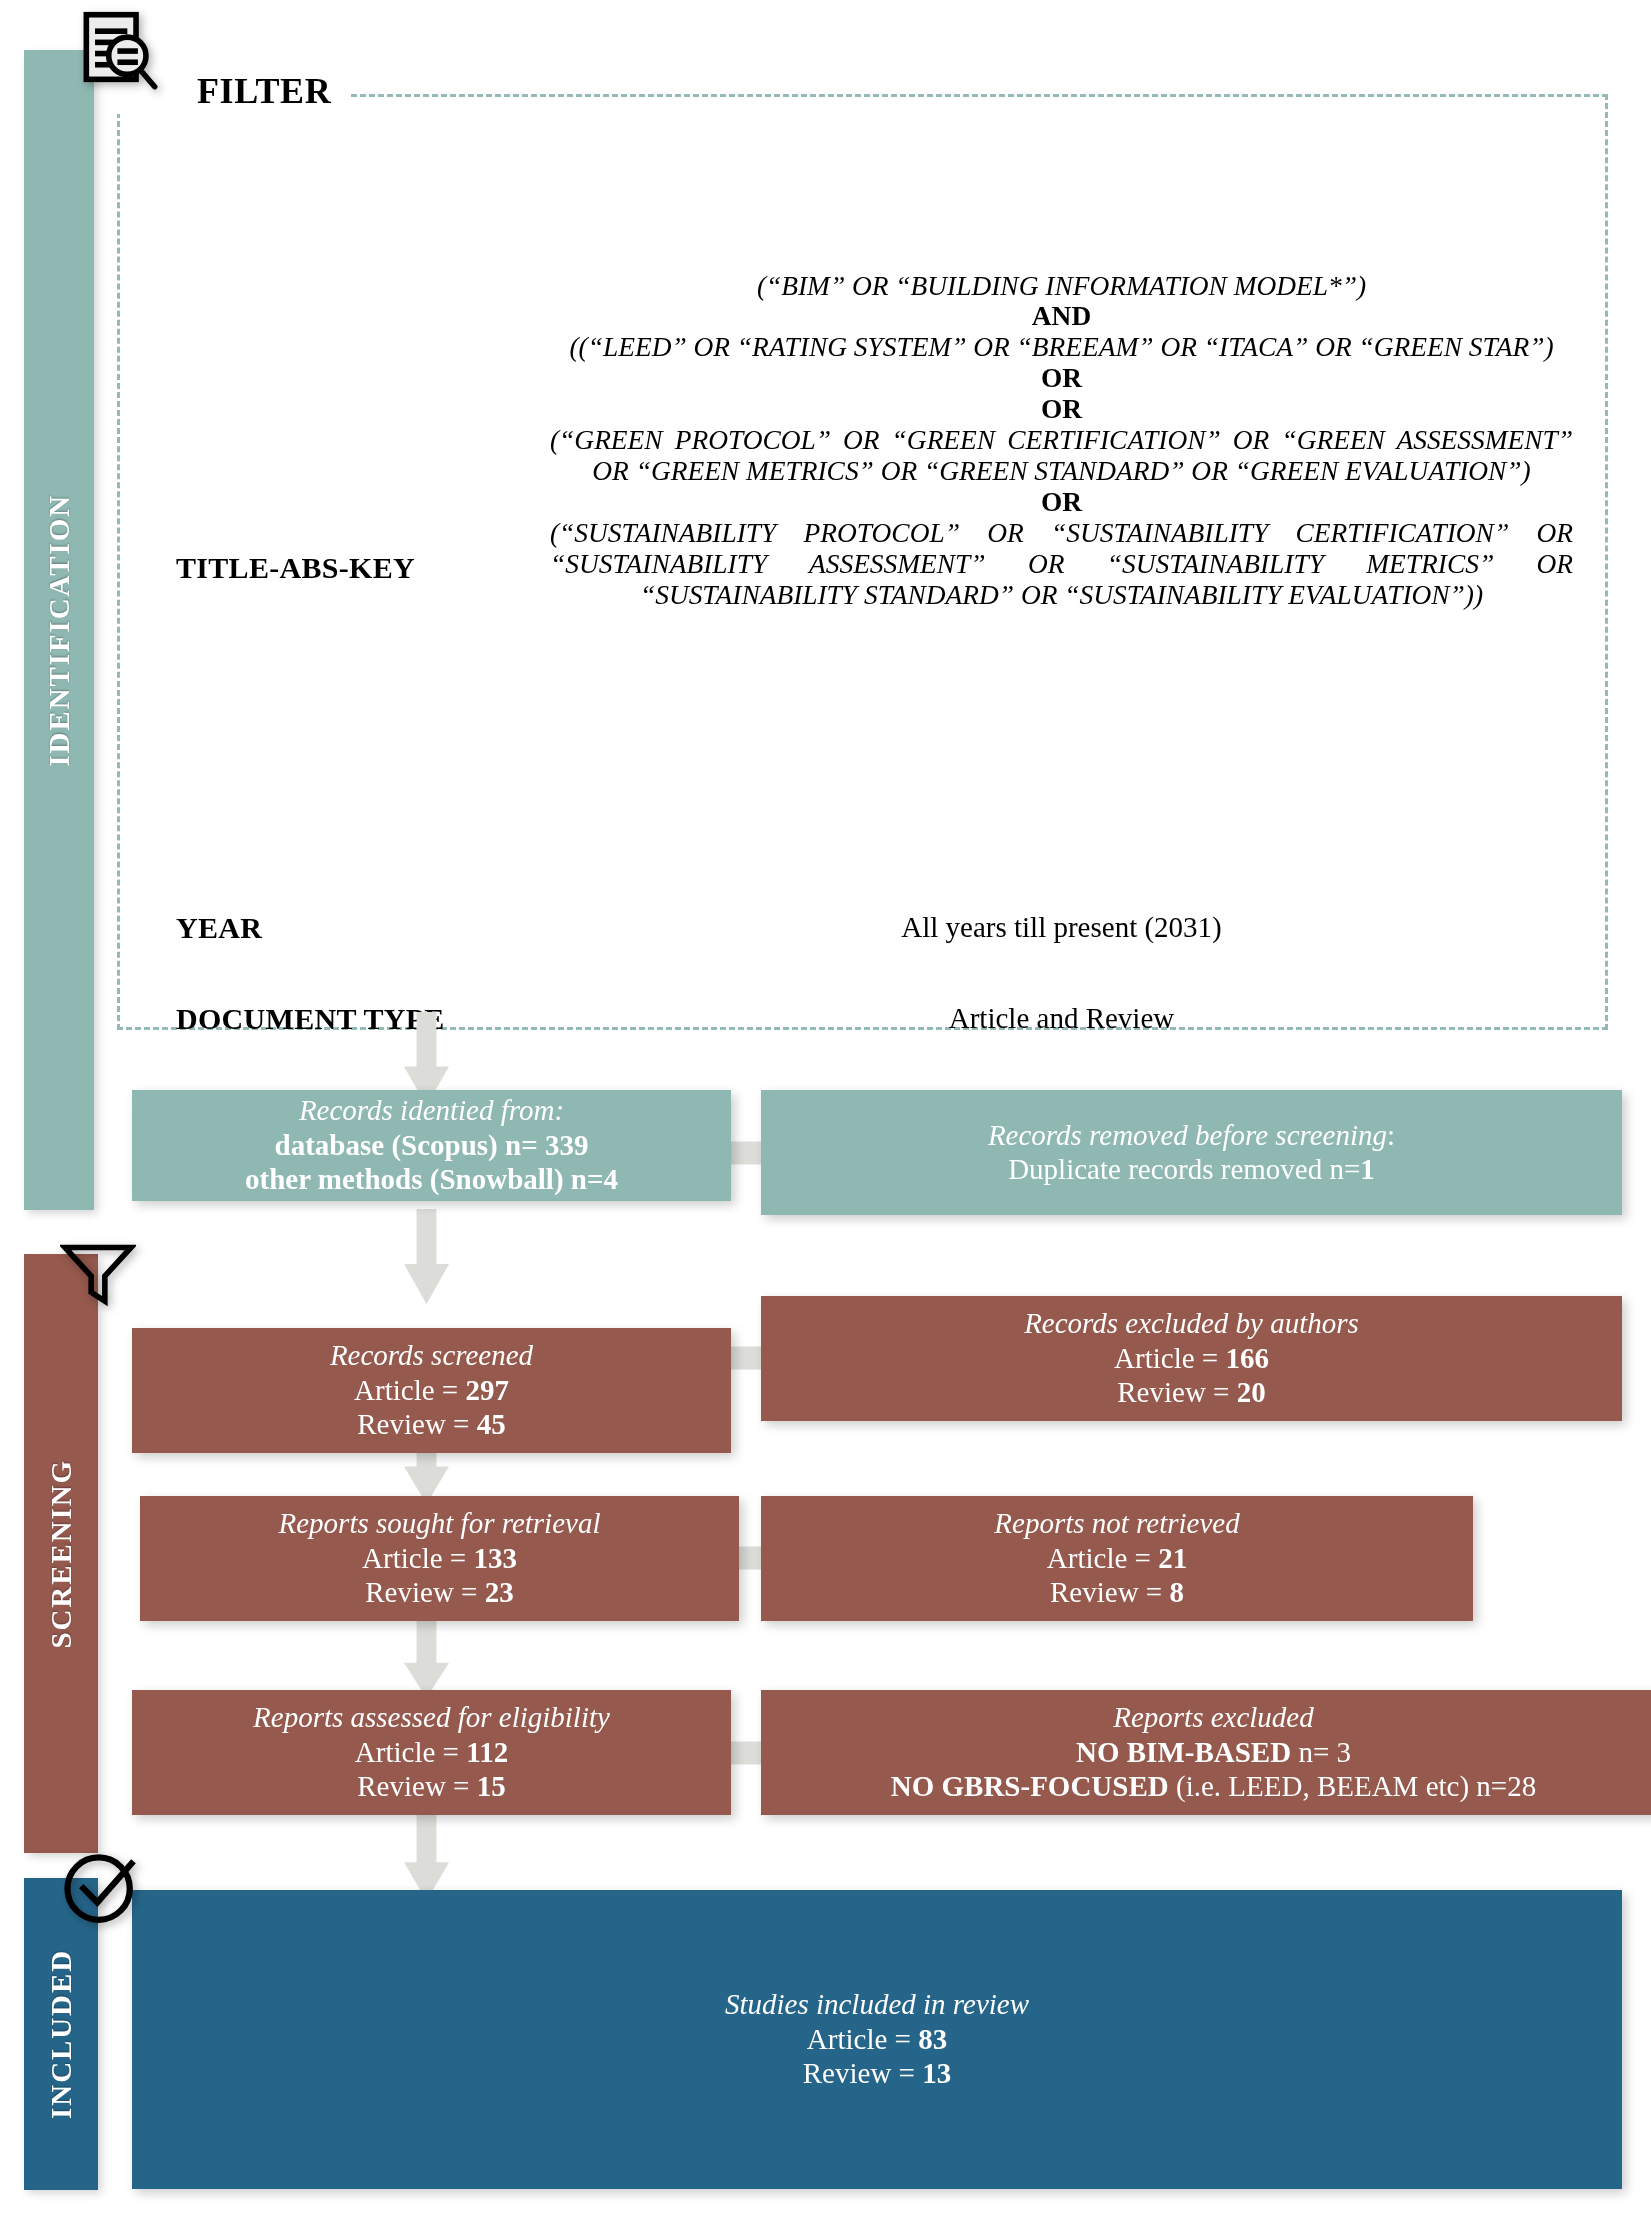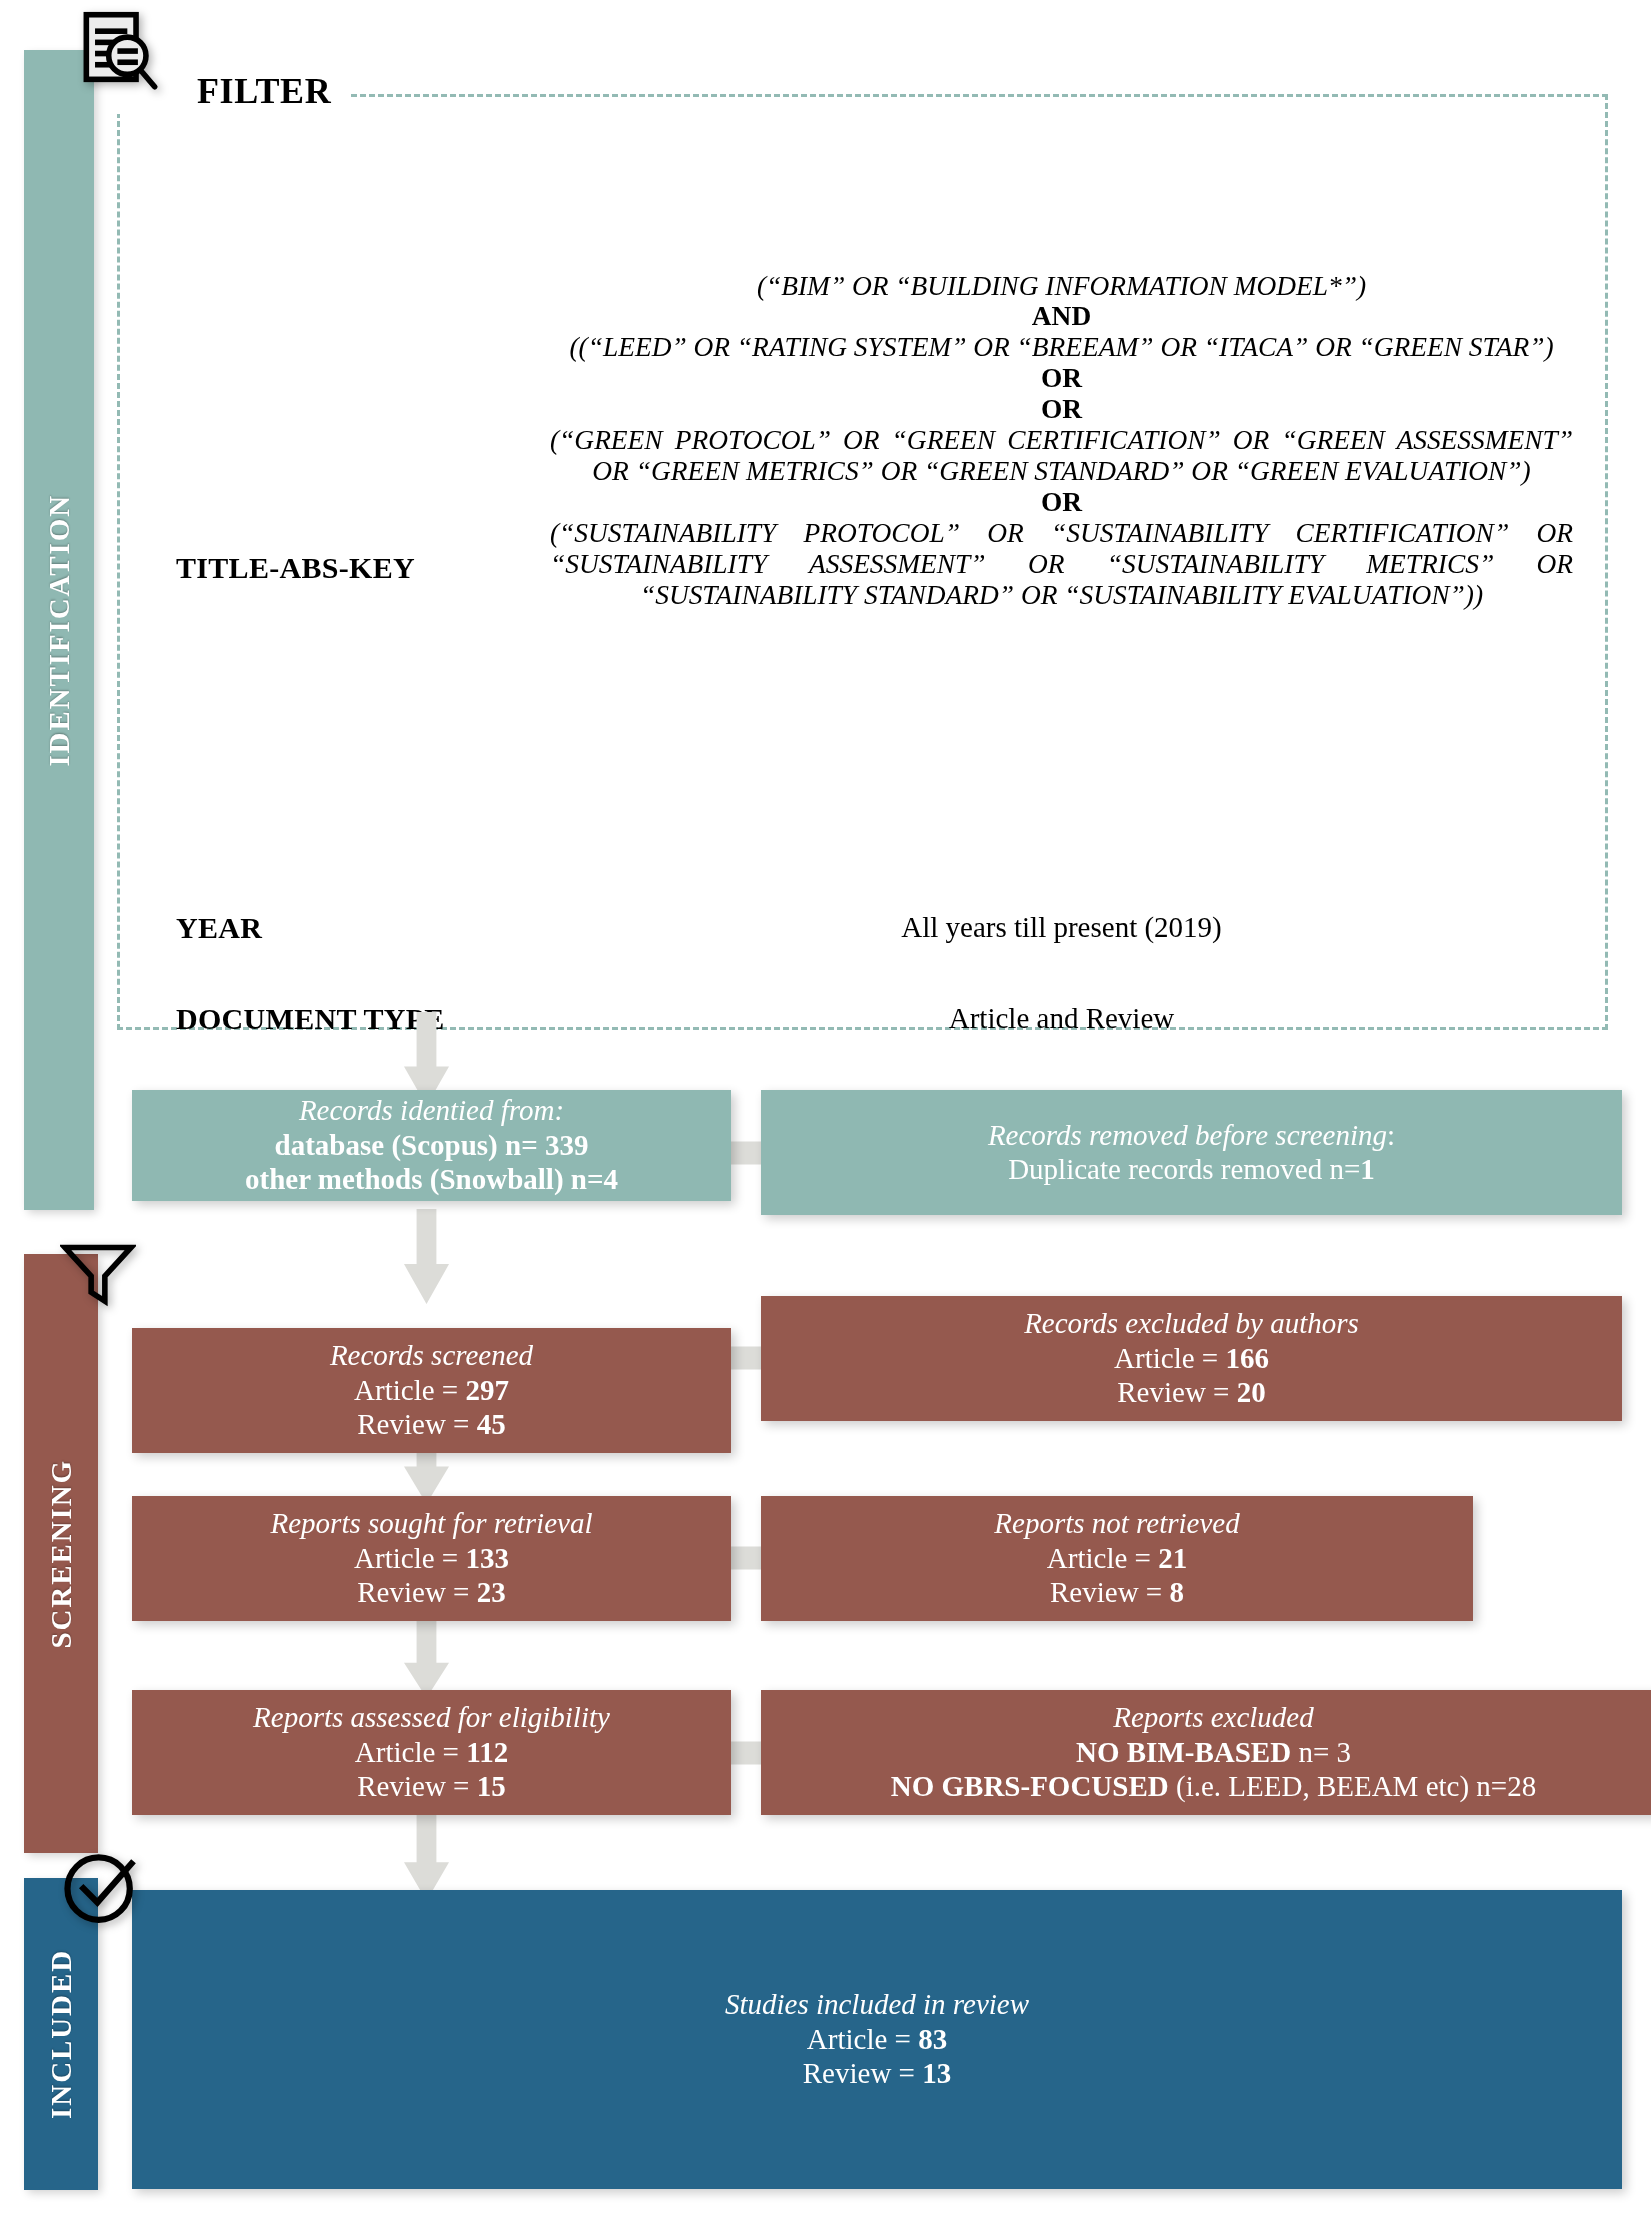--- a/index.html
+++ b/index.html
@@ -100,21 +100,21 @@
   .teal{background:#8fb8b2;}
   .brown{background:#95594e;}
   .blue{background:#26658a;}
 
   #box-identified{left:132px;top:1090px;width:599px;height:111px;}
   #box-removed{left:761px;top:1090px;width:861px;height:125px;justify-content:center;}
 
   #box-screened{left:132px;top:1328px;width:599px;height:125px;}
   #box-excluded-authors{left:761px;top:1296px;width:861px;height:125px;}
 
-  #box-sought{left:132px;top:1496px;width:599px;height:125px;}
+  #box-sought{left:140px;top:1496px;width:599px;height:125px;}
   #box-notretrieved{left:761px;top:1496px;width:712px;height:125px;}
 
   #box-eligibility{left:132px;top:1690px;width:599px;height:125px;}
   #box-reports-excluded{left:761px;top:1690px;width:905px;height:125px;}
 
   #box-included{left:132px;top:1890px;width:1490px;height:299px;}
 
   
   .arrow{position:absolute;background:#dcdcd8;filter:drop-shadow(2.5px 2.5px 5px rgba(0,0,0,.16));}
   .arrow-down{
@@ -189,21 +189,21 @@
         <span class="op">OR</span>
         <span class="op">OR</span>
         <span class="ln q">(“GREEN PROTOCOL” OR “GREEN CERTIFICATION” OR “GREEN ASSESSMENT” OR “GREEN METRICS” OR “GREEN STANDARD” OR “GREEN EVALUATION”)</span>
         <span class="op">OR</span>
         <span class="ln q">(“SUSTAINABILITY PROTOCOL” OR “SUSTAINABILITY CERTIFICATION” OR “SUSTAINABILITY ASSESSMENT” OR “SUSTAINABILITY METRICS” OR “SUSTAINABILITY STANDARD” OR “SUSTAINABILITY EVALUATION”))</span>
       </div>
     </div>
 
     <div class="filter-row" id="row-year">
       <div class="filter-label">YEAR</div>
-      <div class="filter-value">All years till present (2019)</div>
+      <div class="filter-value">All years till present (2031)</div>
     </div>
 
     <div class="filter-row" id="row-doctype">
       <div class="filter-label">DOCUMENT TYPE</div>
       <div class="filter-value">Article and Review</div>
     </div>
 
     <div class="filter-row" id="row-lang">
       <div class="filter-label">LANGUAGE</div>
       <div class="filter-value">English</div>

